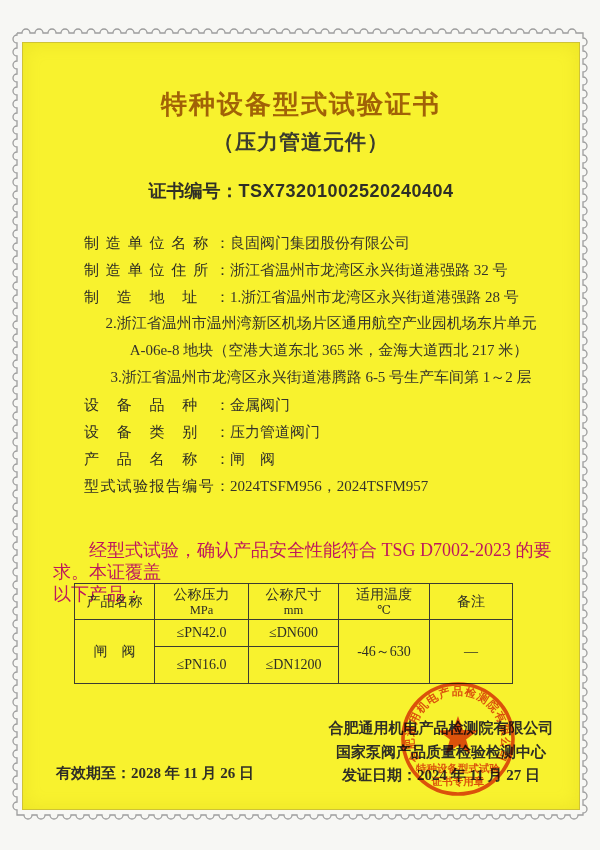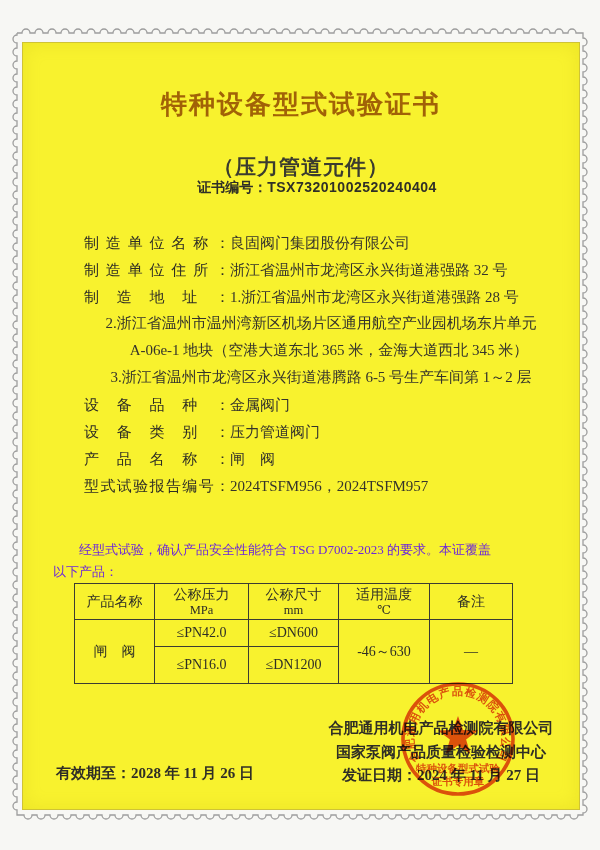--- a/index.html
+++ b/index.html
@@ -16,46 +16,46 @@
     background:#f8f22e;
     border:1px solid #cfc335;
     box-shadow:inset 0 0 18px rgba(180,160,0,.18);
   }
   .title{
     position:absolute;top:44px;left:0;width:100%;text-align:center;
     font-size:26px;font-weight:bold;color:#a16207;letter-spacing:2px;
   }
   .subtitle{
     position:absolute;top:85px;left:0;width:100%;text-align:center;
-    font-size:21px;font-weight:bold;color:#3a3b2f;letter-spacing:1px;margin-top:25px;
+    font-size:21px;font-weight:bold;color:#3a3b2f;letter-spacing:1px;
   }
   .certno{
     position:absolute;top:136px;left:0;width:100%;text-align:center;
-    font-size:14px;color:#2f2f27;margin-left:16px;
+    font-size:18px;color:#2f2f27;
   }
   .certno .cl{font-weight:bold;}
   .certno .cn{font-weight:600;letter-spacing:.5px;}
   .fields{
     position:absolute;left:61px;top:186px;width:470px;
     font-size:15px;color:#34332a;
   }
   .frow{height:27px;line-height:27px;white-space:nowrap;}
   .fl{
     display:inline-block;width:146px;
     text-align:justify;text-align-last:justify;
     font-weight:normal;color:#2e2d25;vertical-align:top;
   }
   .fv{font-family:"Liberation Serif","DejaVu Serif",serif;color:#35342b;text-align:right;}
   .addr{font-family:"Liberation Serif","DejaVu Serif",serif;color:#35342b;text-align:center;}
   .ind-s{padding-left:4px;}
   .ind-l{padding-left:20px;}
   .statement{
     position:absolute;left:30px;top:496px;width:506px;
     font-family:"Liberation Serif","DejaVu Serif",serif;
-    font-size:13px;line-height:22px;color:#6d28d9;
+    font-size:18px;line-height:22px;color:#be185d;
   }
   .statement .s1{text-indent:2em;}
   table.products{
     position:absolute;left:51px;top:540px;
     border-collapse:collapse;table-layout:fixed;
     font-family:"Liberation Serif","DejaVu Serif",serif;
     color:#2e2e26;
   }
   table.products td,table.products th{
     border:1px solid #3c3c33;text-align:center;vertical-align:middle;
@@ -104,21 +104,21 @@
       <div class="frow">
         <span class="fl">制造单位名称：</span><span class="fv">良固阀门集团股份有限公司</span>
       </div>
       <div class="frow">
         <span class="fl">制造单位住所：</span><span class="fv">浙江省温州市龙湾区永兴街道港强路 32 号</span>
       </div>
       <div class="frow">
         <span class="fl">制造地址：</span><span class="fv">1.浙江省温州市龙湾区永兴街道港强路 28 号</span>
       </div>
       <div class="frow addr ind-s">2.浙江省温州市温州湾新区机场片区通用航空产业园机场东片单元</div>
-      <div class="frow addr ind-l">A-06e-1 地块（空港大道东北 365 米，金海大道西北 345 米）</div>
+      <div class="frow addr ind-l">A-06e-8 地块（空港大道东北 365 米，金海大道西北 217 米）</div>
       <div class="frow addr ind-s">3.浙江省温州市龙湾区永兴街道港腾路 6-5 号生产车间第 1～2 层</div>
       <div class="frow">
         <span class="fl">设备品种：</span><span class="fv">金属阀门</span>
       </div>
       <div class="frow">
         <span class="fl">设备类别：</span><span class="fv">压力管道阀门</span>
       </div>
       <div class="frow">
         <span class="fl">产品名称：</span><span class="fv">闸　阀</span>
       </div>

